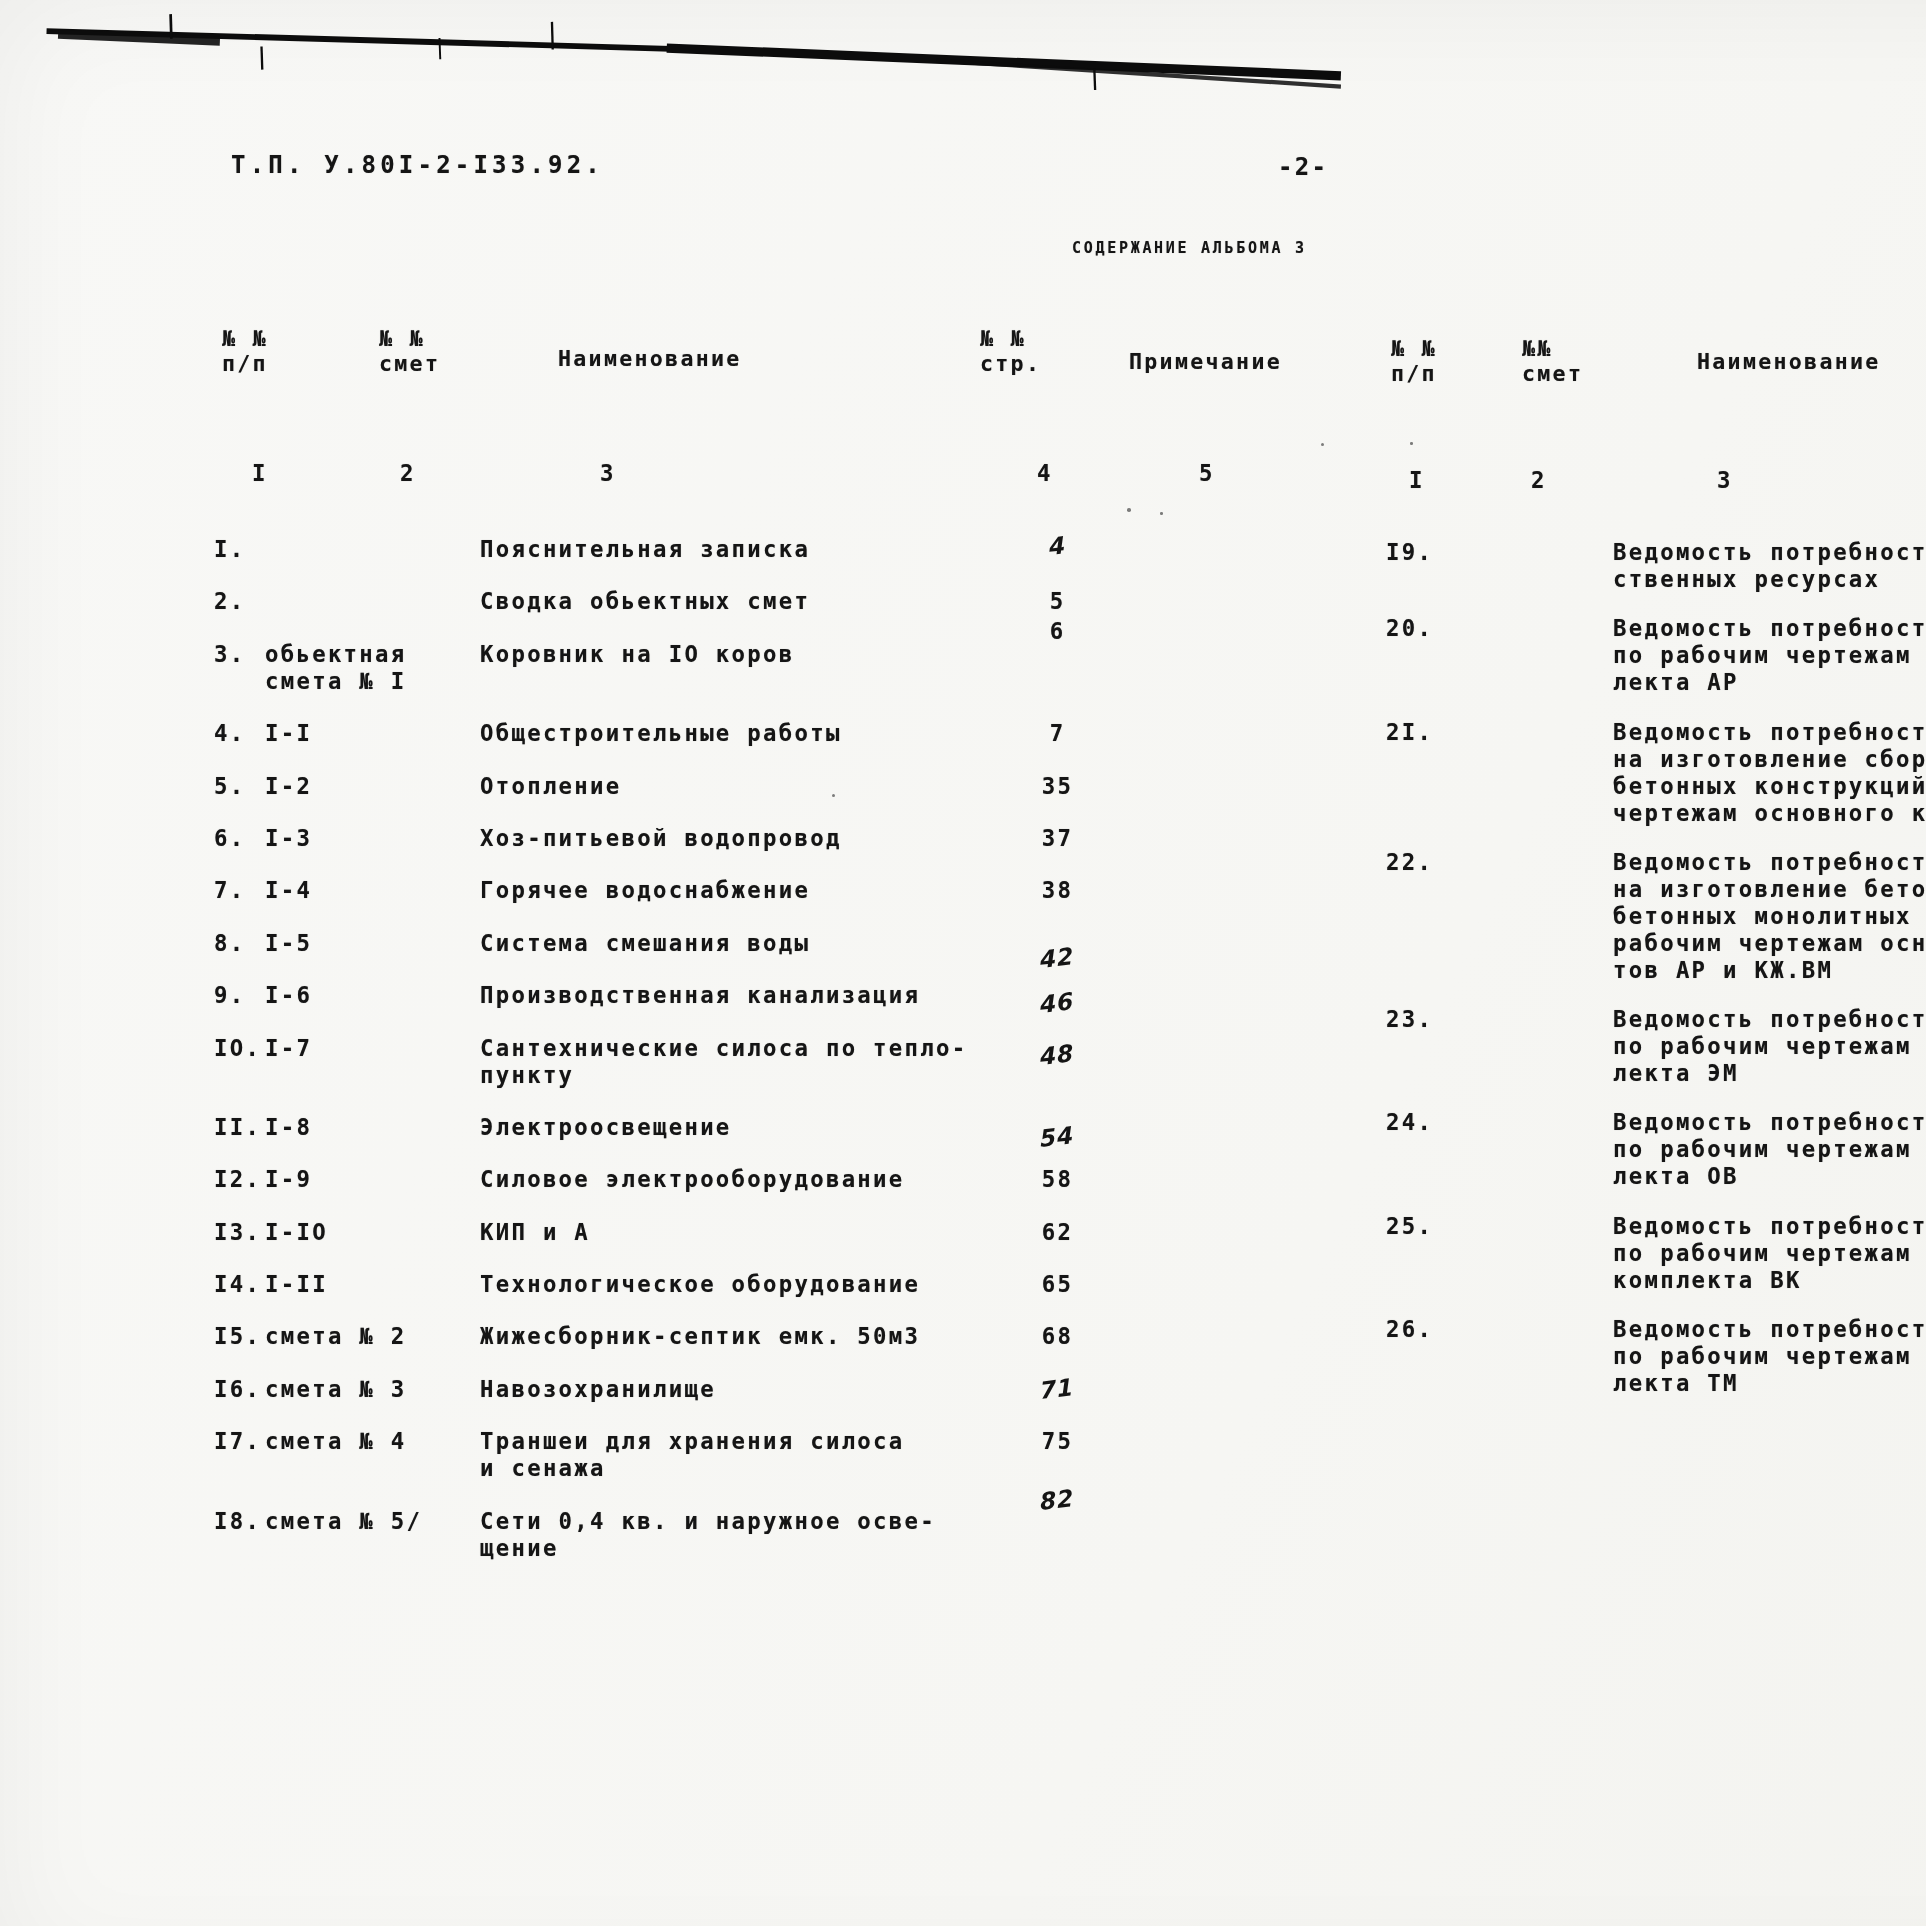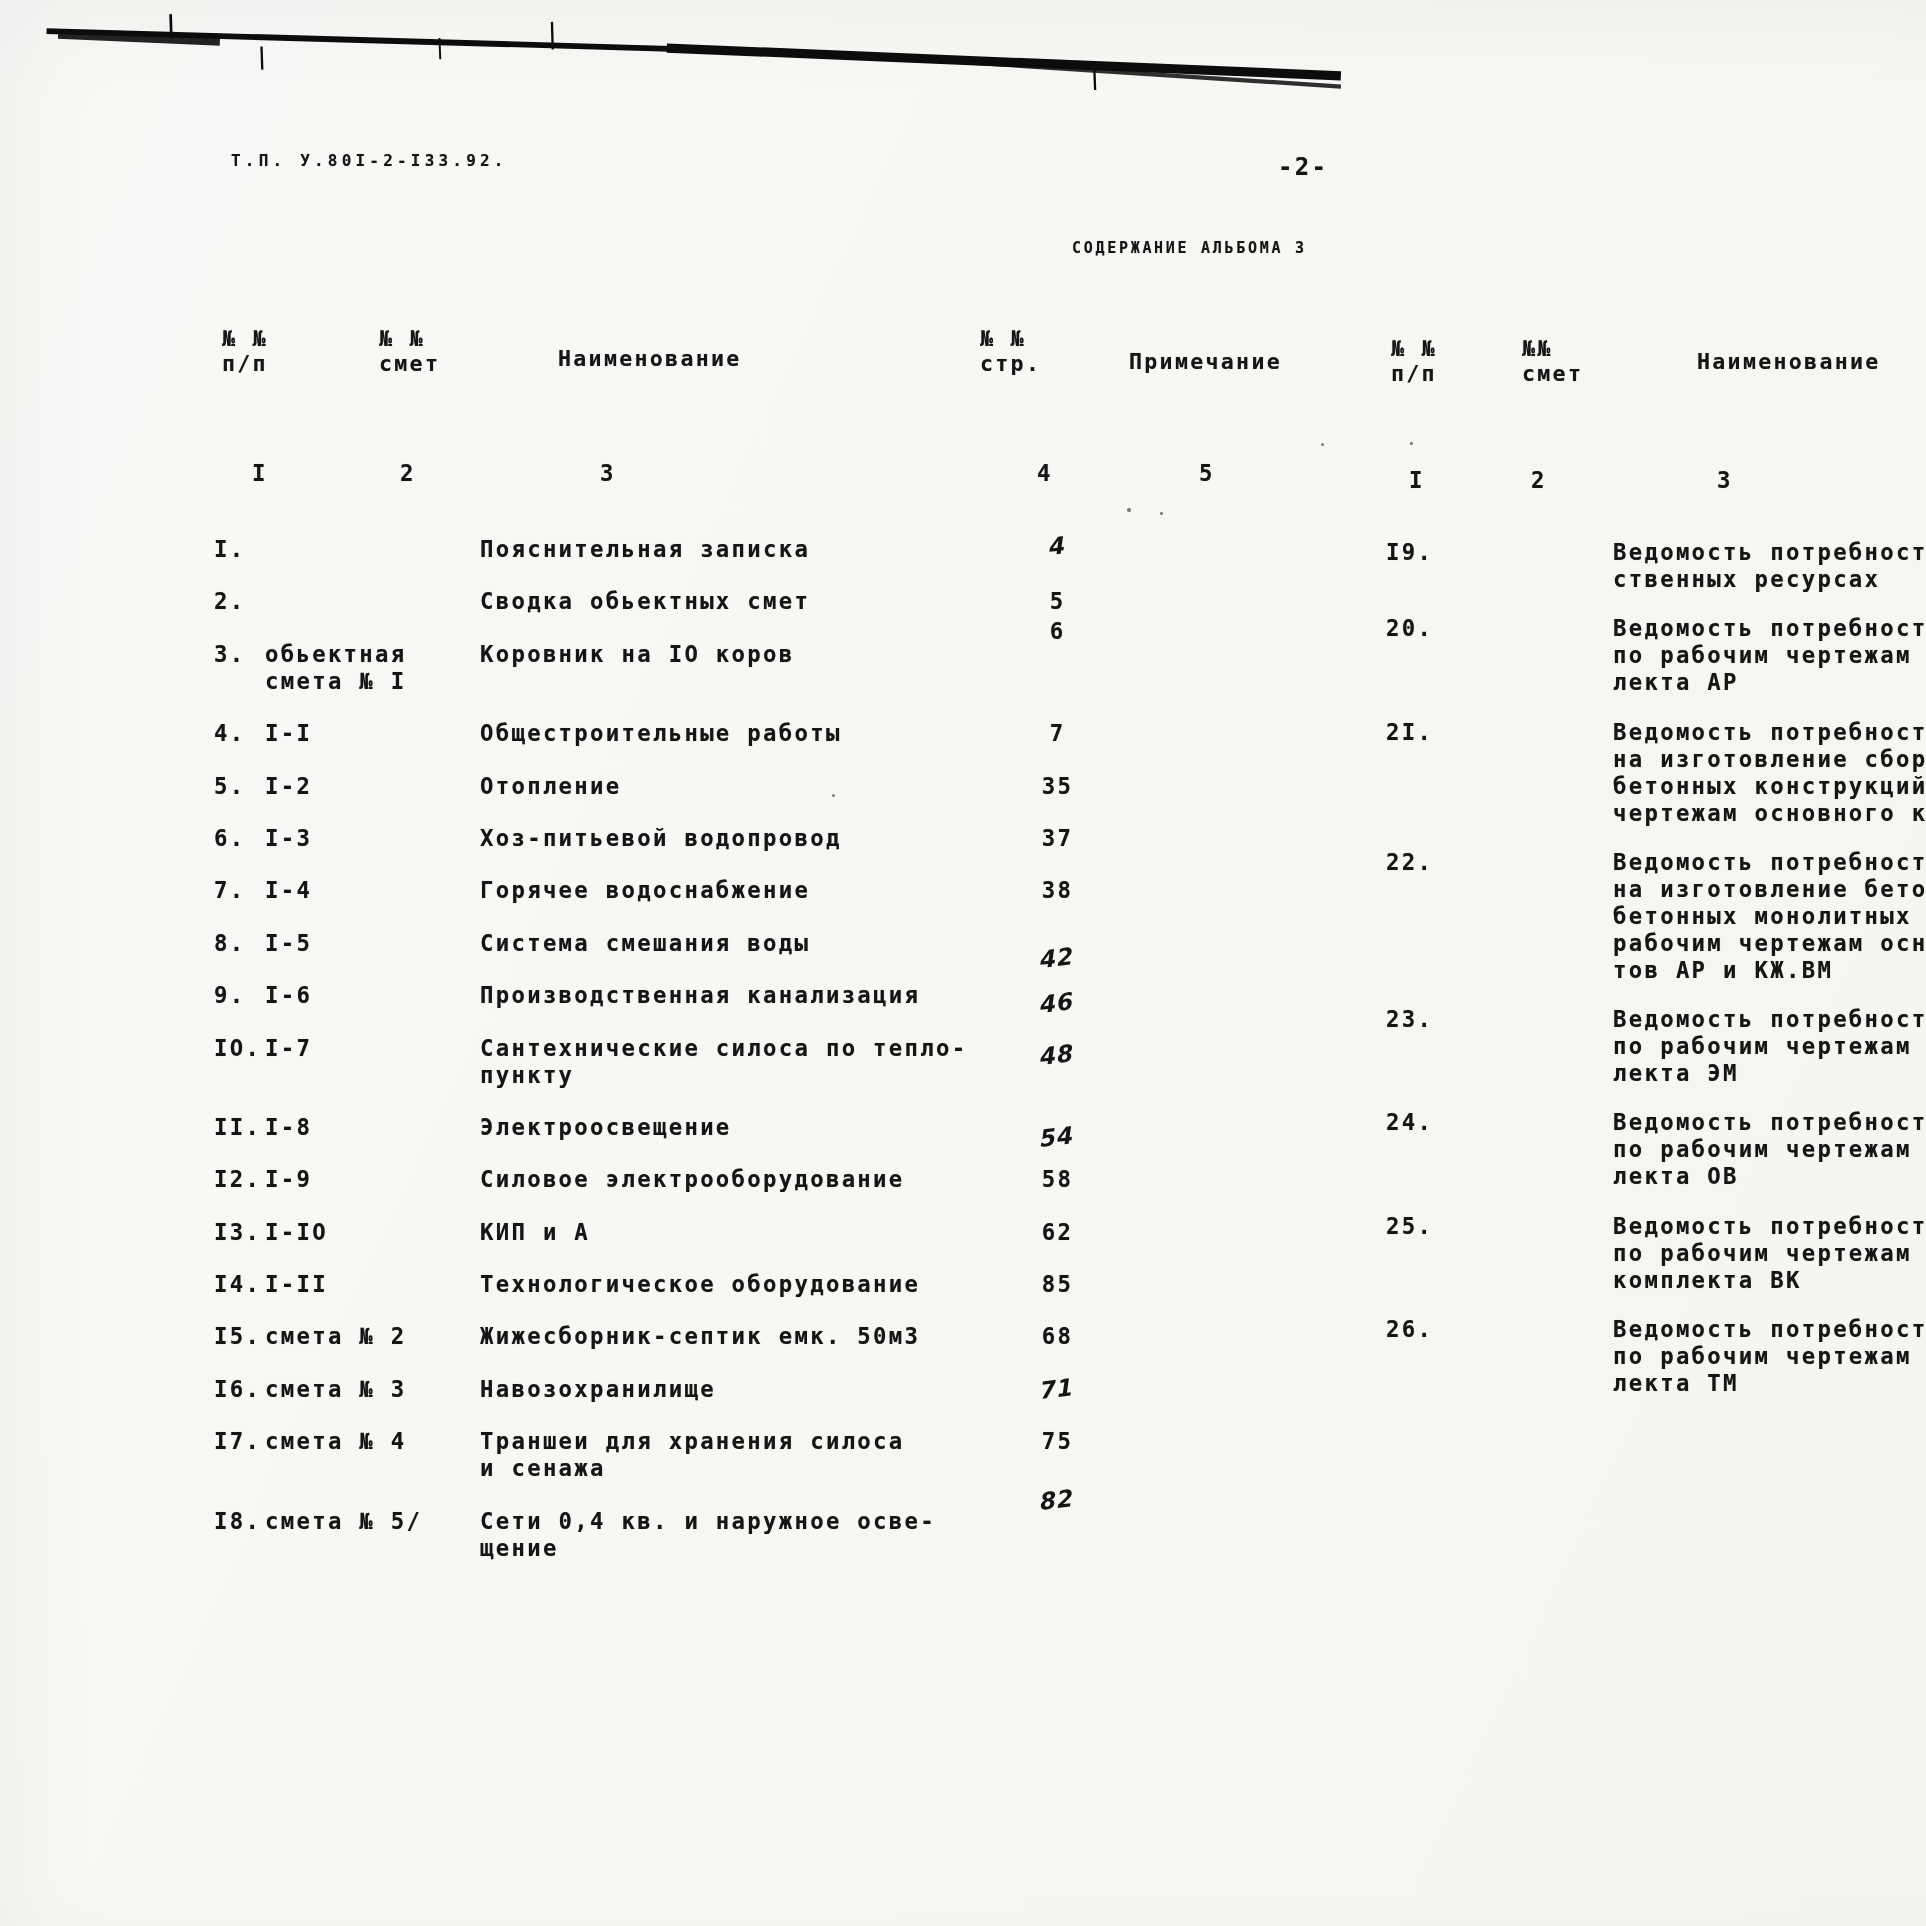--- a/index.html
+++ b/index.html
@@ -4,21 +4,21 @@
 <style>
   html,body{margin:0;padding:0;background:#e9e9e7;}
   .page{
     position:relative;width:2540px;height:1977px;overflow:hidden;
     background:linear-gradient(115deg,#f8f8f6 0%,#f6f6f3 55%,#f2f2ee 100%);
     font-family:"DejaVu Sans Mono",monospace;color:#151515;
     box-shadow:inset 0 0 116px rgba(0,0,0,0.05);
   }
   .t{position:absolute;white-space:pre-line;font-weight:700;
      text-shadow:0 0 0.8px rgba(20,20,20,.40);}
-  .doc-code{left:231px;top:151px;font-size:16px;letter-spacing:4.2px;}
+  .doc-code{left:231px;top:151px;font-size:24px;letter-spacing:4.2px;}
   .sheet-num{left:1278px;top:153px;font-size:24px;letter-spacing:2.3px;}
   .title{left:1072px;top:239px;font-size:15px;letter-spacing:2.7px;}
   .hdr{font-size:21.6px;letter-spacing:2.3px;line-height:25px;}
   .colnum{font-size:22.3px;letter-spacing:1.5px;}
   .rows{position:absolute;}
   #left-rows{left:214px;top:536px;width:1002px;}
   #right-rows{left:1386px;top:539px;width:1079px;}
   .row{display:grid;}
   #left-rows .row{grid-template-columns:51px 215px 539px 77px;margin-bottom:25.4px;}
   #right-rows .row{grid-template-columns:70px 157px 563px 92px;margin-bottom:22.3px;}
@@ -162,21 +162,21 @@
       <div class="row">
         <div class="cell c-num">I3.</div>
         <div class="cell c-smeta">I-IO</div>
         <div class="cell c-name">КИП и А</div>
         <div class="cell c-page"><span>62</span></div>
       </div>
       <div class="row">
         <div class="cell c-num">I4.</div>
         <div class="cell c-smeta">I-II</div>
         <div class="cell c-name">Технологическое оборудование</div>
-        <div class="cell c-page"><span>85</span></div>
+        <div class="cell c-page"><span>65</span></div>
       </div>
       <div class="row">
         <div class="cell c-num">I5.</div>
         <div class="cell c-smeta">смета № 2</div>
         <div class="cell c-name">Жижесборник-септик емк. 50м3</div>
         <div class="cell c-page"><span>68</span></div>
       </div>
       <div class="row">
         <div class="cell c-num">I6.</div>
         <div class="cell c-smeta">смета № 3</div>

